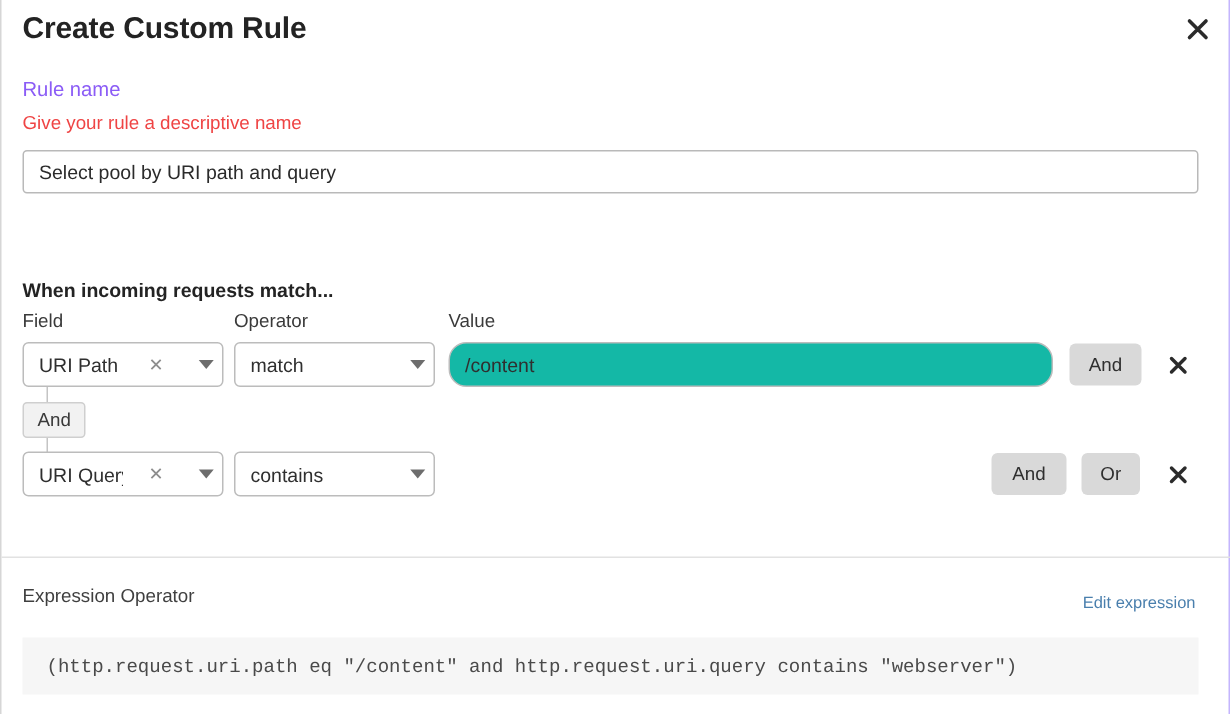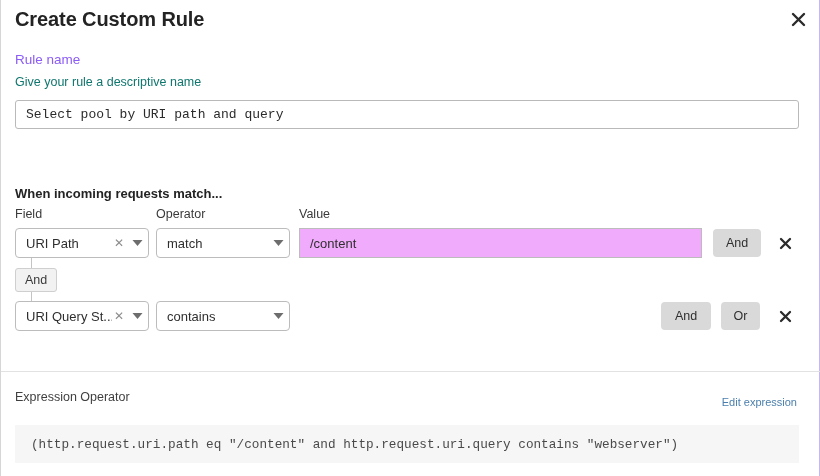--- a/index.html
+++ b/index.html
@@ -51,32 +51,32 @@
 
   
   .label-strong {
     position: absolute;
     font-size: 13.5px;
     color: #8b5cf6;
   }
   .label-muted {
     position: absolute;
     font-size: 12.5px;
-    color: #0f766e;
+    color: #ef4444;
   }
   #rule-name-label { left: 14px; top: 52px; }
   #rule-name-help  { left: 14px; top: 75px; }
 
   .text-input {
     position: absolute;
     box-sizing: border-box;
     border: 1px solid #b9b9b9;
     border-radius: 3px;
     background: #ffffff;
-    font-family: Liberation Mono, monospace;
+    font-family: Liberation Sans, sans-serif;
     font-size: 13px;
     color: #2b2b2b;
     padding: 0 10px;
     outline: none;
   }
   #rule-name-input {
     left: 14px;
     top: 100px;
     width: 784px;
     height: 29px;
@@ -116,20 +116,21 @@
   .select-box {
     position: absolute;
     box-sizing: border-box;
     height: 30px;
     border: 1px solid #bcbcbc;
     border-radius: 4px;
     background: #ffffff;
     display: flex;
     align-items: center;
     cursor: pointer;
+    gap: 15px;
   }
   .select-text {
     font-size: 13px;
     color: #2f2f2f;
     padding-left: 10px;
     flex: 1;
     white-space: nowrap;
     overflow: hidden;
   }
   .clear-x {
@@ -149,22 +150,22 @@
 
   .field-select    { left: 14px;  width: 134px; }
   .operator-select { left: 155px; width: 134px; }
 
   .value-input {
     position: absolute;
     box-sizing: border-box;
     height: 30px;
     left: 298px;
     border: 1px solid #bcbcbc;
-    border-radius: 0;
-    background: #f0abfc;
+    border-radius: 12px;
+    background: #14b8a6;
     font-family: "Liberation Sans", sans-serif;
     font-size: 13px;
     color: #2f2f2f;
     padding: 0 10px;
     outline: none;
   }
   #value-input-1 { width: 403px; }
   #value-input-2 { width: 353px; }
 
   .logic-btn {

